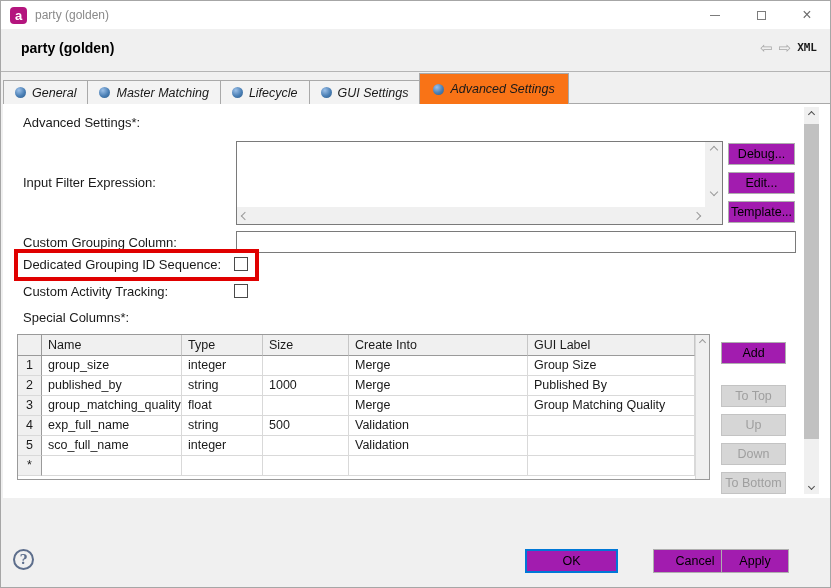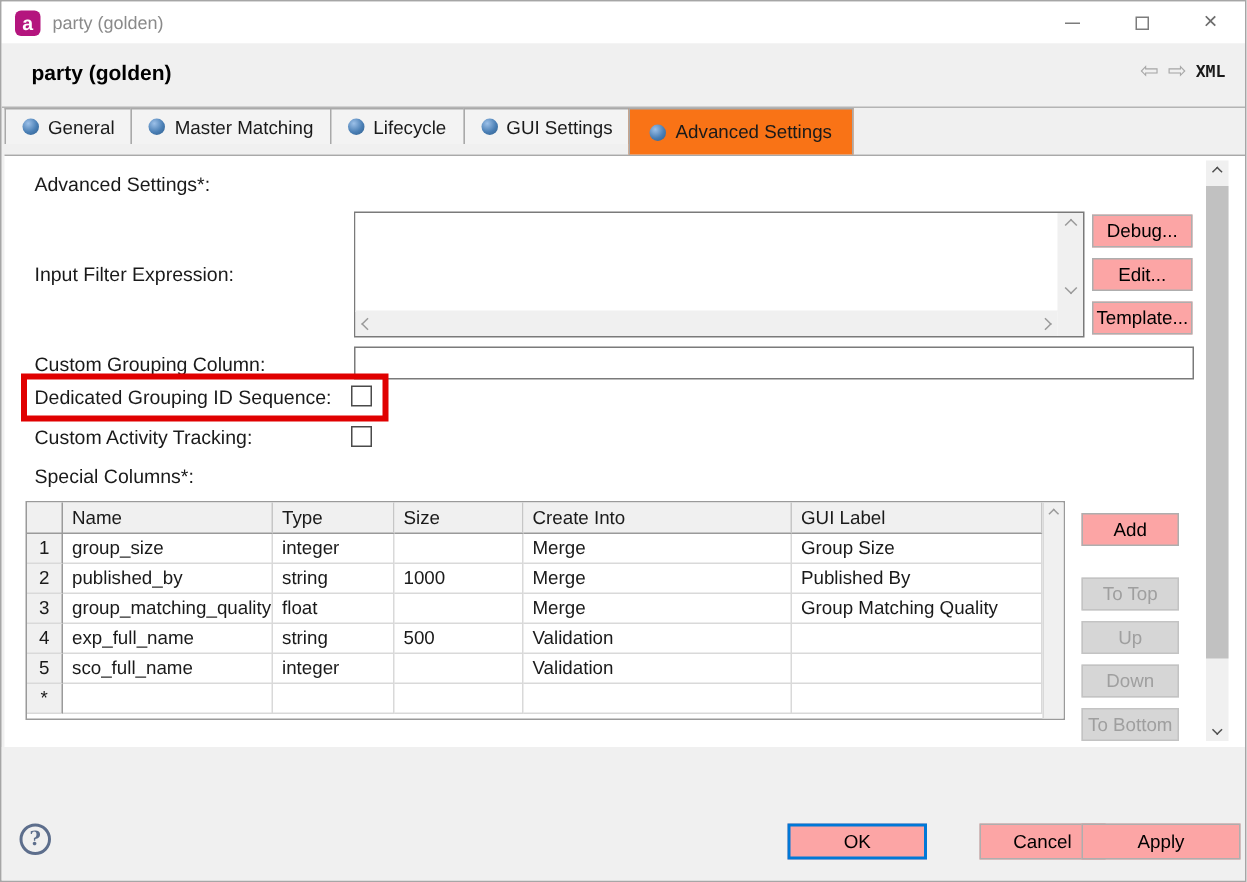--- a/index.html
+++ b/index.html
@@ -19,21 +19,21 @@
   .glyph-min { width:10px; height:1px; background:#7c7c7c; }
   .glyph-max { width:9px; height:9px; border:1px solid #7c7c7c; }
   .glyph-close { color:#6e6e6e; font-size:16px; line-height:1; }
   
   .header { position:absolute; left:0; top:28px; width:100%; height:43px; background:#f0f0f0; border-bottom:1px solid #b4b4b4; }
   .page-title { position:absolute; left:20px; top:11px; font-weight:700; font-size:14px; color:#000; }
   .header-right { position:absolute; right:13px; top:11px; display:flex; align-items:center; gap:6px; }
   .nav-arrow { color:#a8a8a8; font-size:15px; line-height:1; }
   .xml-label { font-family:"DejaVu Sans Mono", monospace; font-size:11px; font-weight:700; color:#1a1a1a; }
   
-  .tabstrip { position:absolute; left:2px; top:71px; height:32px; display:flex; align-items:flex-start; z-index:4; }
+  .tabstrip { position:absolute; left:2px; top:71px; height:32px; display:flex; align-items:flex-end; z-index:4;font-style:italic; }
   .tab { display:flex; align-items:center; gap:6px; height:24px; padding:0 11px; background:#f3f3f3;
          border:1px solid #a9a9a9; border-bottom:none; margin-right:-1px; font-size:12.5px; white-space:nowrap; }
   .tab.active { height:31px; background:#f97316; position:relative; z-index:5; padding:0 13px; }
   .tab-icon { width:11px; height:11px; border-radius:50%;
               background:radial-gradient(circle at 35% 30%, #9cc0e8 0%, #4a7fb5 55%, #2d5c8a 100%); }
   
   .content { position:absolute; left:2px; top:102px; width:829px; height:395px; background:#fff;
              border-top:1px solid #a9a9a9; overflow:hidden; z-index:1; }
   .lbl { position:absolute; white-space:nowrap; color:#1a1a1a; }
   
@@ -44,21 +44,21 @@
   .sb-v { right:0; top:0; width:17px; height:66px; }
   .sb-h { left:0; bottom:0; width:468px; height:17px; }
   .sb-corner { right:0; bottom:0; width:17px; height:17px; }
   .chv { display:block; width:6px; height:6px; border-right:1.5px solid #9a9a9a; border-bottom:1.5px solid #9a9a9a; }
   .chv.up { transform:rotate(-135deg); } .chv.down { transform:rotate(45deg); }
   .chv.left { transform:rotate(135deg); } .chv.right { transform:rotate(-45deg); }
   .sb-v .chv { margin:5px auto; } .sb-h .chv { margin:5px; }
   .sb-h { display:flex; align-items:center; justify-content:space-between; }
   
   .btn { position:absolute; display:flex; align-items:center; justify-content:center;
-         background:#fca5a5; border:1px solid #aeaeae; font-family:inherit; font-size:12.5px; color:#000; }
+         background:#a21caf; border:1px solid #aeaeae; font-family:inherit; font-size:12.5px; color:#000; }
   .btn.disabled { background:#d6d6d6; border-color:#c3c3c3; color:#9f9f9f; }
   .expr-btn { left:725px; width:67px; height:22px; }
   .side-btn { left:718px; width:65px; height:22px; }
   
   .text-input { position:absolute; left:233px; top:127px; width:560px; height:22px; border:1px solid #7a7a7a;
                 font-family:inherit; font-size:13px; padding:0 4px; outline:none; background:#fff; }
   .checkbox { position:absolute; width:14px; height:14px; border:1px solid #4a4a4a; background:#fff; }
   
   .annotation-box { position:absolute; left:11px; top:145px; width:245px; height:32px;
                     border:4px solid #e00000; z-index:9; pointer-events:none; }
@@ -79,21 +79,21 @@
   .page-sb .thumb { position:absolute; left:0; top:17px; width:15px; height:315px; background:#c1c1c1; }
   .page-sb .arrow.bottom { position:absolute; bottom:0; left:0; width:15px; }
   
   .footer { position:absolute; left:0; top:497px; width:100%; height:91px; background:#f0f0f0; }
   .help-circle { position:absolute; left:12px; top:51px; width:21px; height:21px; border:2px solid #5d6e8c; border-radius:50%;
                  color:#5d6e8c; font-weight:700; font-size:13px; display:flex; align-items:center; justify-content:center;
                  background:transparent; font-family:"DejaVu Serif", serif; }
   .footer .btn { height:24px; top:51px; }
   .btn-ok { left:524px; width:93px; border:2px solid #0078d7; }
   .btn-cancel { left:627px; width:84px;margin-left:25px; }
-  .btn-apply { left:720px; width:106px; }
+  .btn-apply { left:720px; width:68px; }
 </style>
 </head>
 <body>
 
 <div class="window">
 
   <div class="titlebar">
     <div class="app-icon">a</div>
     <div class="win-title">party (golden)</div>
     <div class="win-ctrls">

